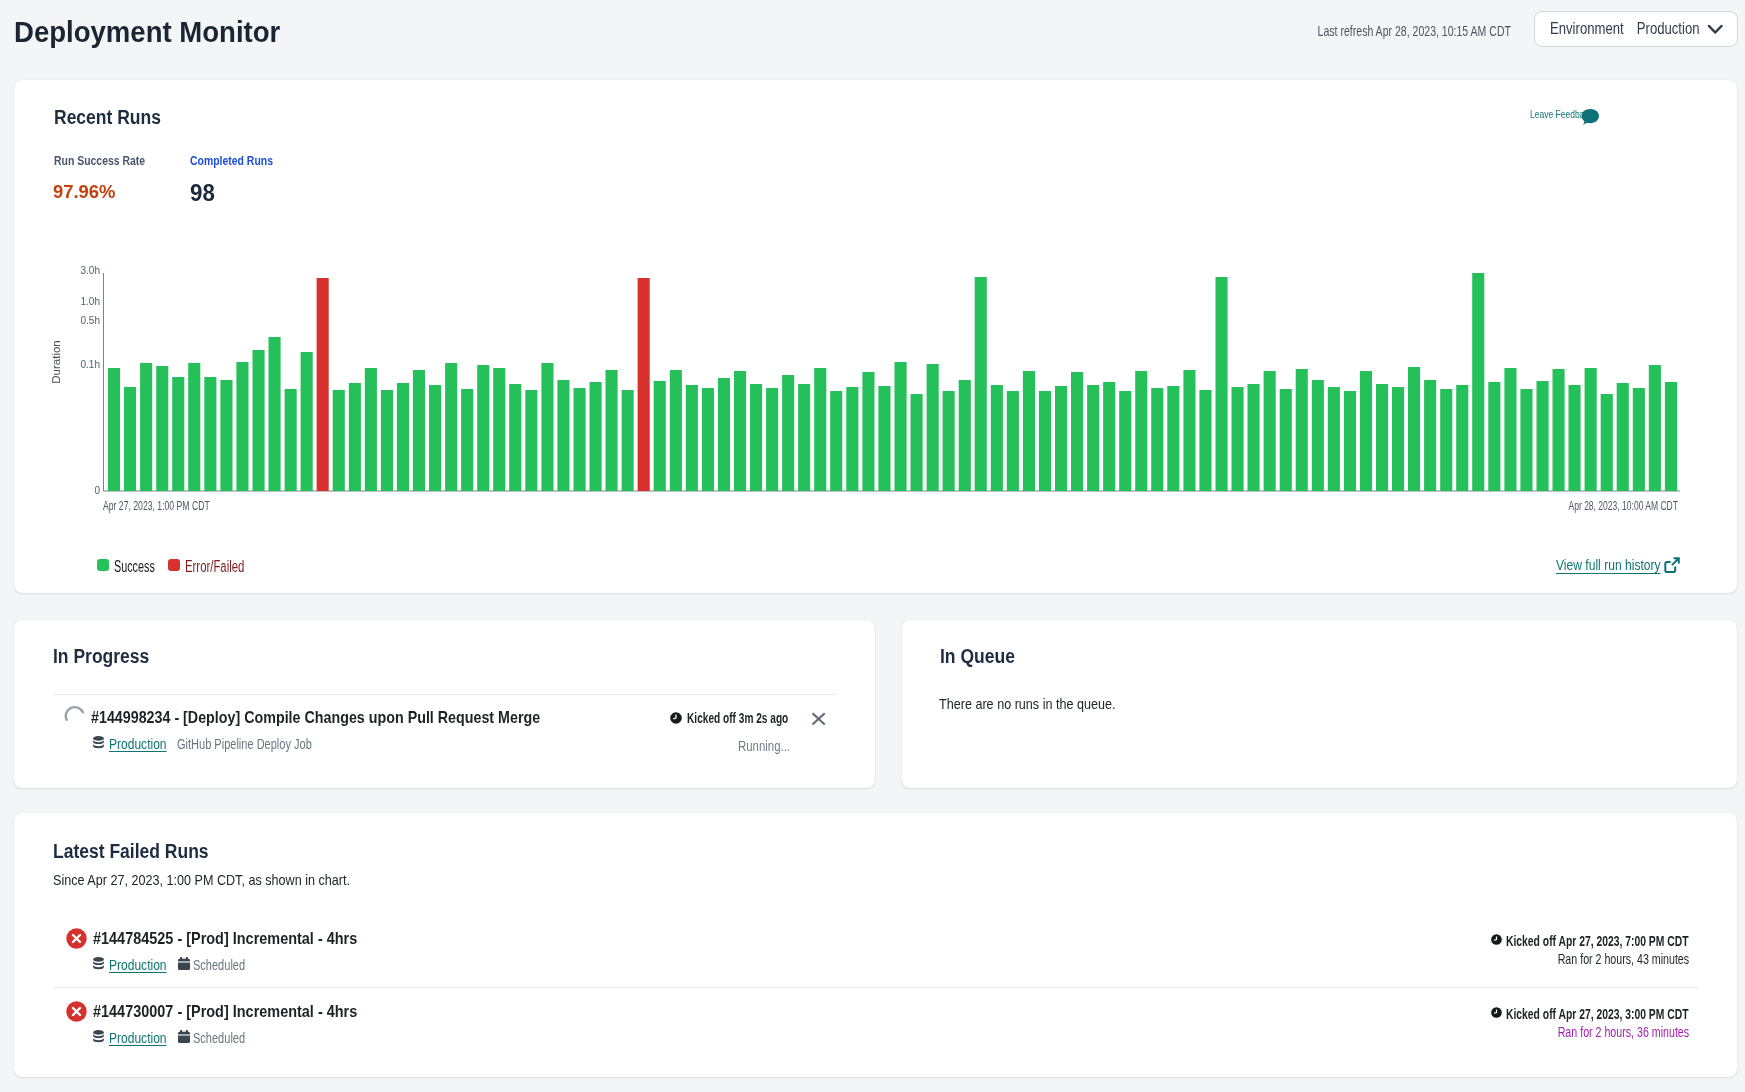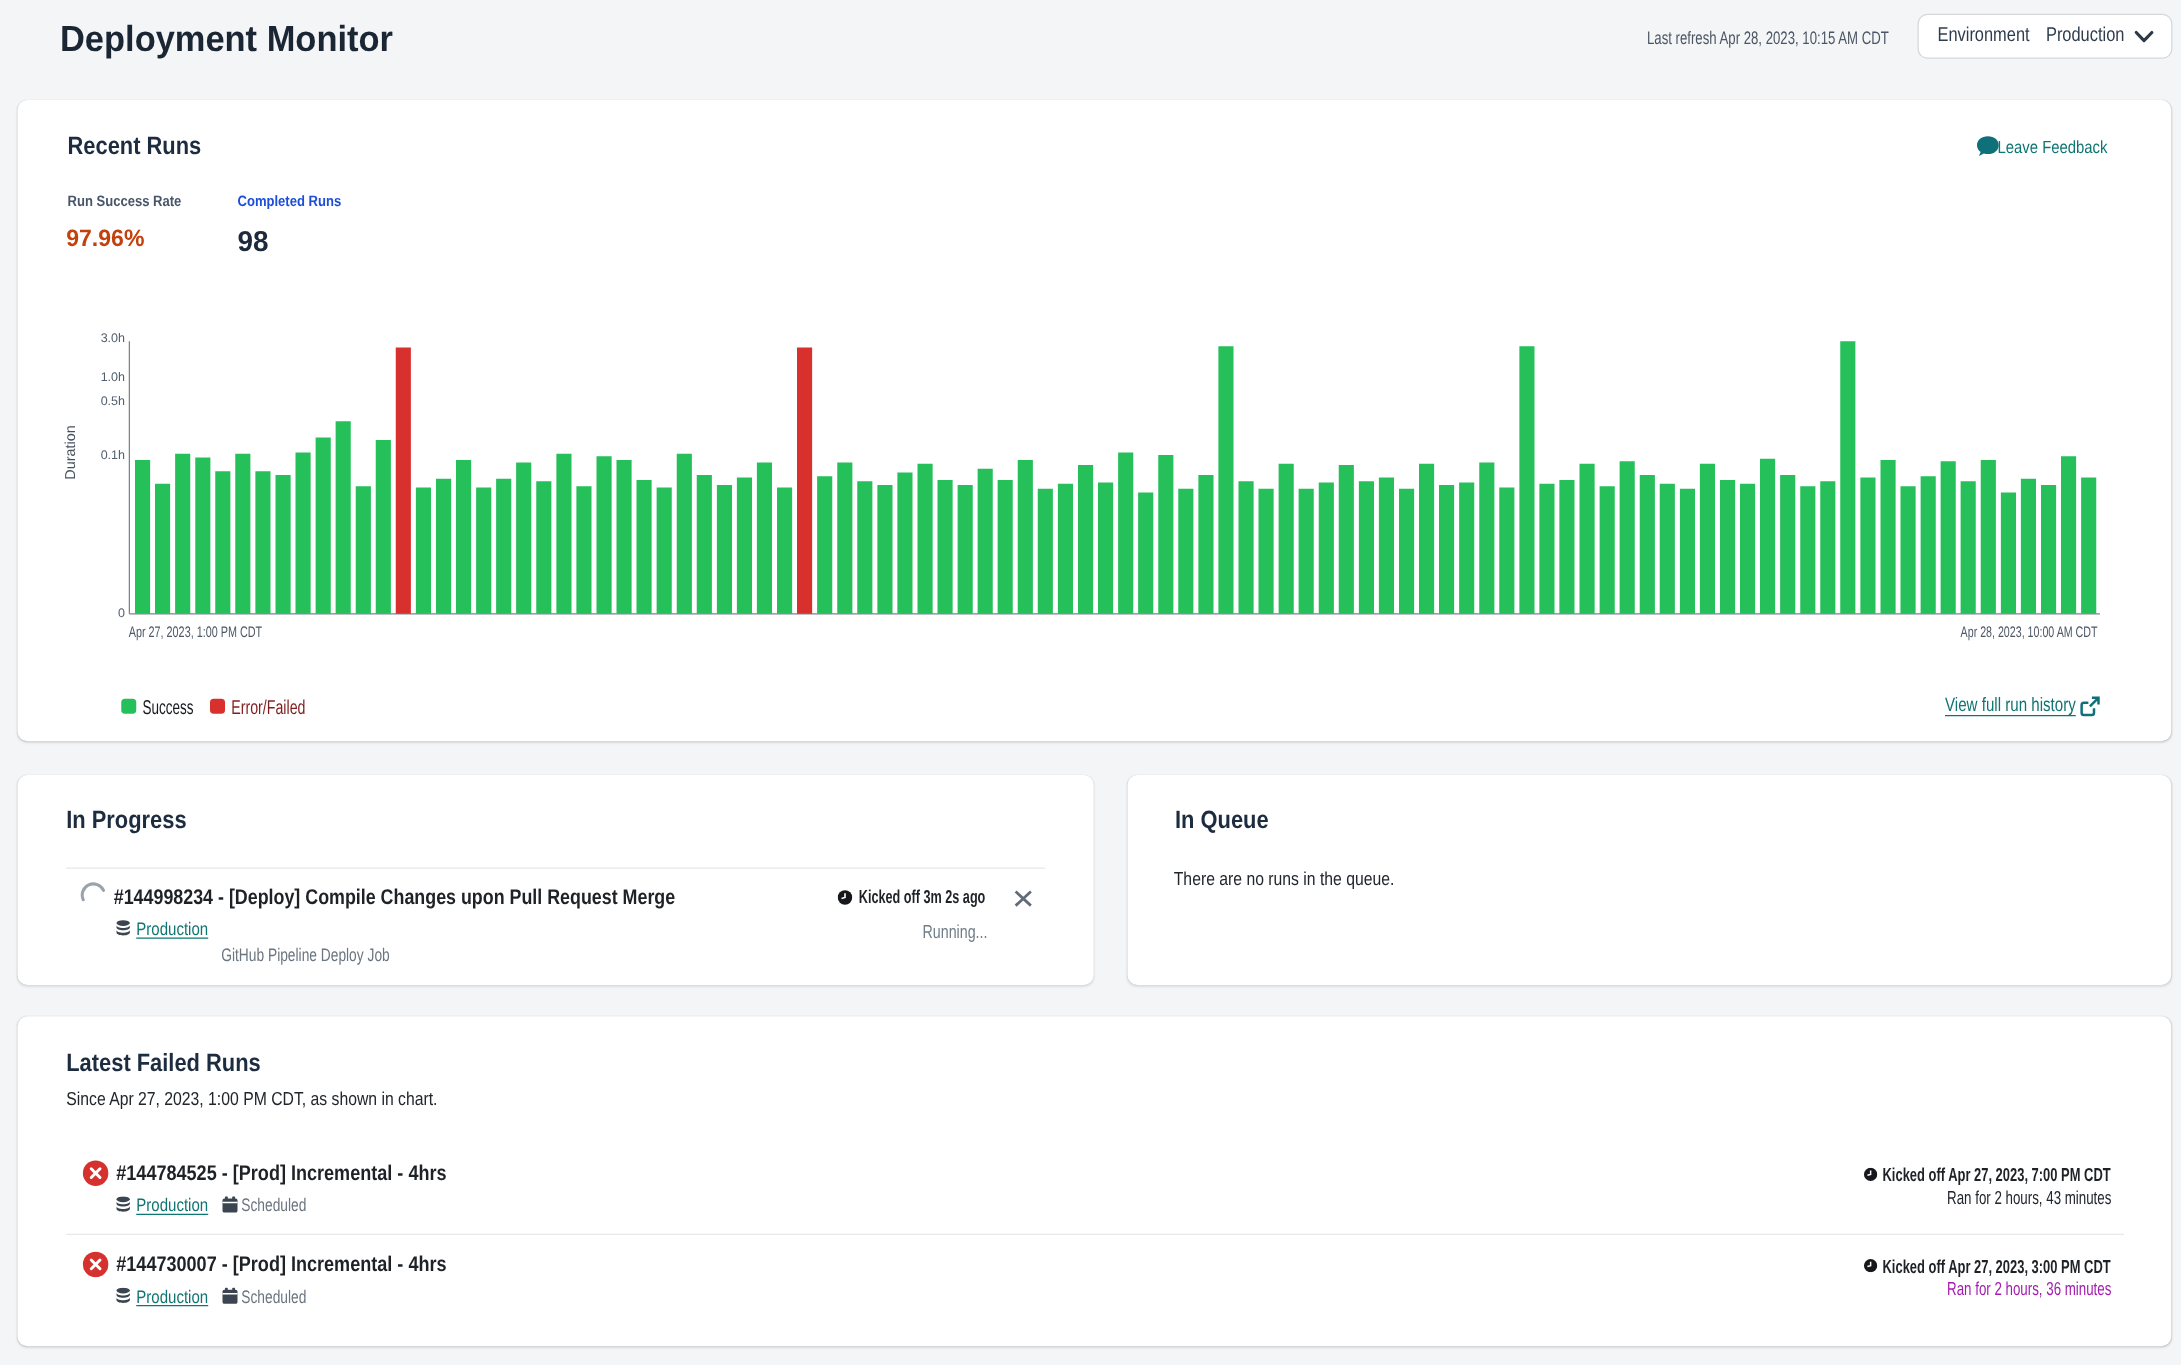--- a/index.html
+++ b/index.html
@@ -1,36 +1,36 @@
 <!DOCTYPE html>
 <html><head><meta charset="utf-8"><style>
 *{margin:0;padding:0;box-sizing:border-box}
 html,body{width:1745px;height:1092px;background:#f4f5f7;font-family:"Liberation Sans",sans-serif;position:relative;overflow:hidden}
 .abs{position:absolute;white-space:nowrap;line-height:1}
 .sx{transform-origin:0 50%}
 .card{position:absolute;background:#fff;border-radius:8px;box-shadow:0 1px 2px rgba(16,22,26,.10),0 0 1px rgba(16,22,26,.12)}
 .tl{color:#0f7572}
 </style></head><body>
 
-<div class="abs" style="left:14px;top:18px;font-size:29px;font-weight:bold;color:#1b2634;margin-left:34px;"><span class="sx" style="display:inline-block;transform:scaleX(.95)">Deployment Monitor</span></div>
+<div class="abs" style="left:14px;top:18px;font-size:29px;font-weight:bold;color:#1b2634;"><span class="sx" style="display:inline-block;transform:scaleX(.95)">Deployment Monitor</span></div>
 <div class="abs" style="right:234px;top:24px;font-size:14.5px;color:#4b5563"><span style="display:inline-block;transform:scaleX(.727);transform-origin:100% 50%">Last refresh Apr 28, 2023, 10:15 AM CDT</span></div>
 
 <div class="abs" style="left:1534px;top:11px;width:204px;height:36px;background:#fff;border:1px solid #d3d8dd;border-radius:8px;"></div>
 <div class="abs" style="left:1550px;top:21px;font-size:16px;color:#2e3c4d"><span class="sx" style="display:inline-block;transform:scaleX(.82)">Environment  Production</span></div>
 <svg class="abs" style="left:1705px;top:23px" width="20" height="14" viewBox="0 0 20 14">
     <polyline points="4,3 10.2,9.5 16.5,3" fill="none" stroke="#2c3947" stroke-width="2.5" stroke-linecap="round" stroke-linejoin="round"></polyline>
   </svg>
 
 <div class="card" style="left:14px;top:80px;width:1723px;height:513px"></div>
 <div class="abs" style="left:54px;top:107px;font-size:20px;font-weight:bold;color:#1e2c40"><span class="sx" style="display:inline-block;transform:scaleX(.875)">Recent Runs</span></div>
 
 <svg class="abs" style="left:1580px;top:108px" width="21" height="18" viewBox="0 0 21 18">
     <path d="M10.3 1 C5.2 1 1.6 4.1 1.6 8.1 c0 2.2 1.1 4.1 2.9 5.4 l-1.4 3.2 4 -1.9 c1 .3 2.1 .4 3.2 .4 5.1 0 8.7 -3.1 8.7 -7.1 S15.4 1 10.3 1 Z" fill="#10707a"></path>
   </svg>
-<div class="abs tl" style="left:1598px;top:110px;font-size:14px;"><span class="sx" style="display:inline-block;transform:scaleX(.85)">Leave Feedback</span></div>
+<div class="abs tl" style="left:1530px;top:110px;font-size:10px;"><span class="sx" style="display:inline-block;transform:scaleX(.85)">Leave Feedback</span></div>
 
 <div class="abs" style="left:54px;top:155px;font-size:12px;font-weight:bold;color:#48566a"><span class="sx" style="display:inline-block;transform:scaleX(.87)">Run Success Rate</span></div>
 <div class="abs" style="left:190px;top:155px;font-size:12px;font-weight:bold;color:#1d4ed8"><span class="sx" style="display:inline-block;transform:scaleX(.87)">Completed Runs</span></div>
 <div class="abs" style="left:53px;top:182px;font-size:19px;font-weight:bold;color:#c2410c"><span class="sx" style="display:inline-block;transform:scaleX(.97)">97.96%</span></div>
 <div class="abs" style="left:190px;top:182px;font-size:23px;font-weight:bold;color:#1c2a3c"><span class="sx" style="display:inline-block;transform:scaleX(.97)">98</span></div>
 
 <svg class="abs" style="left:40px;top:255px" width="1660" height="260" viewBox="0 0 1660 260">
 <line x1="63.5" y1="18" x2="63.5" y2="236" stroke="#7a8491" stroke-width="1"></line>
 <line x1="63.5" y1="236" x2="1640" y2="236" stroke="#7a8491" stroke-width="1"></line>
 <rect x="68.0" y="113.0" width="12.1" height="123" fill="#26c05a"></rect>
@@ -172,21 +172,21 @@
     <path d="M1.5 1.2 L13.7 12.5 M13.7 1.2 L1.5 12.5" stroke="#626c78" stroke-width="2.2"></path>
   </svg>
 <svg class="abs" style="left:93px;top:736px" width="11" height="14" viewBox="0 0 11 14">
     <g fill="#3a4550">
       <ellipse cx="5.5" cy="2.4" rx="5.4" ry="2.3"></ellipse>
       <path d="M.1 4.1 c0 1.2 2.4 2.2 5.4 2.2 s5.4 -1 5.4 -2.2 v1.8 c0 1.2 -2.4 2.2 -5.4 2.2 s-5.4 -1 -5.4 -2.2 Z"></path>
       <path d="M.1 8 c0 1.2 2.4 2.2 5.4 2.2 s5.4 -1 5.4 -2.2 v2 c0 1.3 -2.4 2.3 -5.4 2.3 s-5.4 -1 -5.4 -2.3 Z"></path>
     </g>
   </svg>
 <div class="abs tl" style="left:109px;top:737px;font-size:14.5px;"><span class="sx" style="display:inline-block;transform:scaleX(.83);text-decoration:underline;text-decoration-thickness:1px;text-underline-offset:2px">Production</span></div>
-<div class="abs" style="left:177px;top:758px;font-size:14.5px;color:#6a7580"><span class="sx" style="display:inline-block;transform:scaleX(.76)">GitHub Pipeline Deploy Job</span></div>
+<div class="abs" style="left:177px;top:737px;font-size:14.5px;color:#6a7580"><span class="sx" style="display:inline-block;transform:scaleX(.76)">GitHub Pipeline Deploy Job</span></div>
 <div class="abs" style="left:738px;top:738px;font-size:15px;color:#717d89"><span class="sx" style="display:inline-block;transform:scaleX(.76)">Running...</span></div>
 
 <div class="card" style="left:902px;top:620px;width:835px;height:168px"></div>
 <div class="abs" style="left:940px;top:646px;font-size:20px;font-weight:bold;color:#1e2c40"><span class="sx" style="display:inline-block;transform:scaleX(.875)">In Queue</span></div>
 <div class="abs" style="left:939px;top:696px;font-size:15px;color:#21262c"><span class="sx" style="display:inline-block;transform:scaleX(.84)">There are no runs in the queue.</span></div>
 
 <div class="card" style="left:14px;top:813px;width:1723px;height:264px"></div>
 <div class="abs" style="left:53px;top:841px;font-size:20px;font-weight:bold;color:#1e2c40"><span class="sx" style="display:inline-block;transform:scaleX(.875)">Latest Failed Runs</span></div>
 <div class="abs" style="left:53px;top:872px;font-size:15px;color:#21262c"><span class="sx" style="display:inline-block;transform:scaleX(.84)">Since Apr 27, 2023, 1:00 PM CDT, as shown in chart.</span></div>
 

